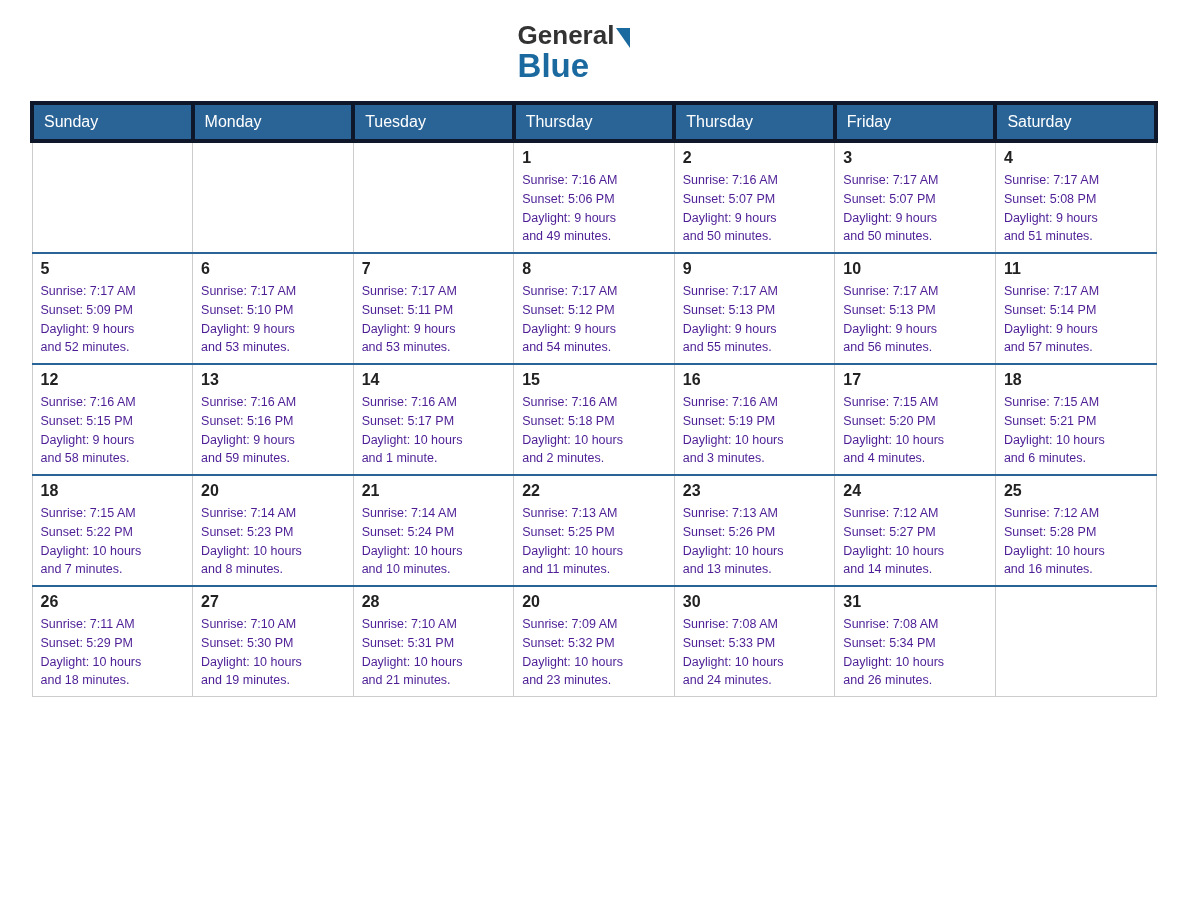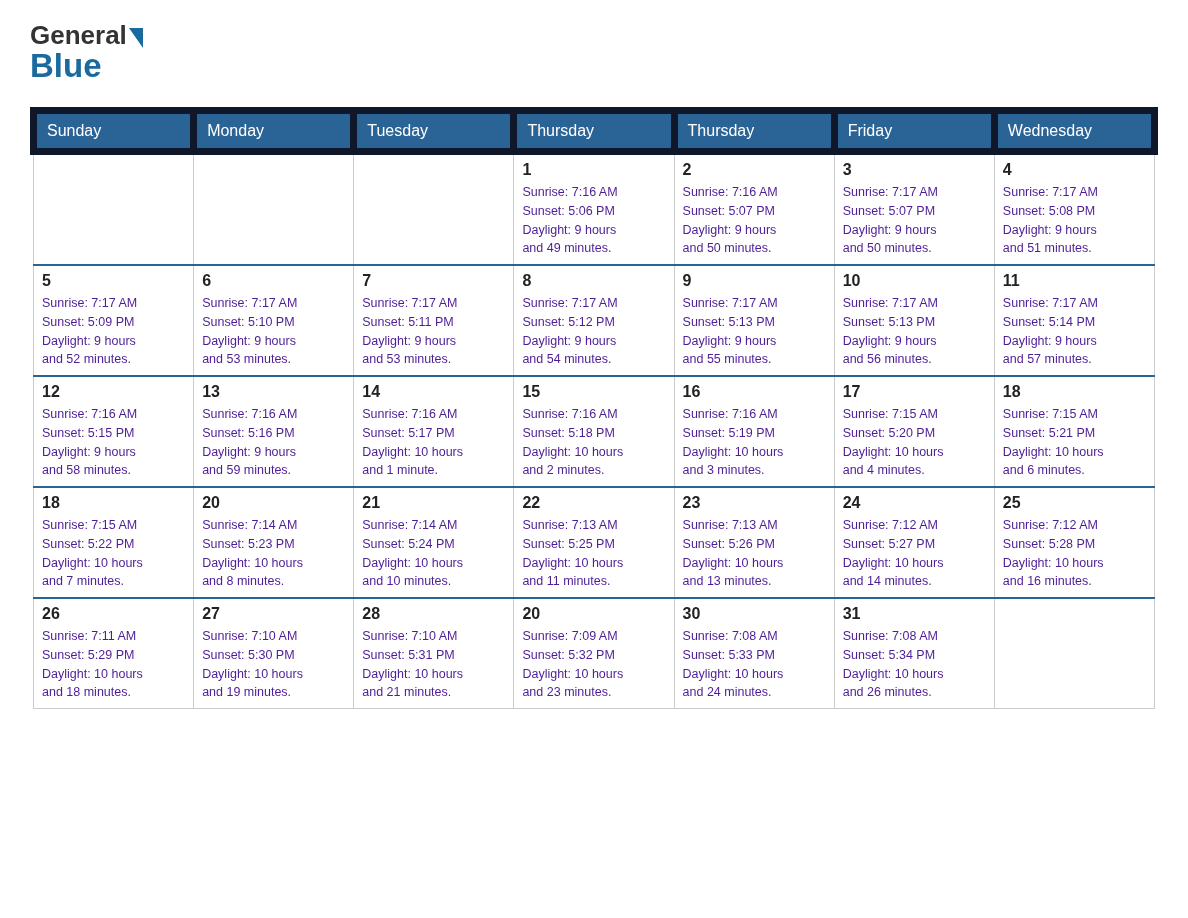--- a/index.html
+++ b/index.html
@@ -5,23 +5,23 @@
     * { box-sizing: border-box; margin: 0; padding: 0; }
     body {
       font-family: Arial, Helvetica, sans-serif;
       background: #fff;
       padding: 20px 30px;
       width: 1188px;
       min-height: 918px;
     }
     .header {
       display: flex;
-      justify-content: flex-start;
+      justify-content: center;
       align-items: flex-start;
-      margin-bottom: 22px;
+      margin-bottom: 16px;
       gap: 40px;
     }
     .logo {
       display: flex;
       flex-direction: column;
       align-items: flex-start;
     }
     .logo-top {
       display: flex;
       align-items: center;
@@ -65,21 +65,21 @@
       border-collapse: collapse;
       border: 1px solid #ccc;
     }
     .calendar th {
       background-color: #2a6496;
       color: #fff;
       padding: 8px 10px;
       font-size: 16px;
       font-weight: normal;
       text-align: left;
-      border: 7px solid #0f172a;
+      border: 4px solid #0f172a;
     }
     .calendar td {
       border: 1px solid #ccc;
       vertical-align: top;
       padding: 6px 8px;
       width: calc(100% / 7);
       min-height: 100px;
     }
     .day-number {
       font-size: 16px;
@@ -115,21 +115,21 @@
 
 <table class="calendar">
   <thead>
     <tr>
     <th>Sunday</th>
         <th>Monday</th>
         <th>Tuesday</th>
         <th>Thursday</th>
         <th>Thursday</th>
         <th>Friday</th>
-        <th>Wednesday</th>
+        <th>Saturday</th>
       </tr>
   </thead>
   <tbody id="calendar-body">
   <tr>
         <td class="empty-cell"></td>
         <td class="empty-cell"></td>
         <td class="empty-cell"></td>
         <td>
           <div class="day-number">1</div>
           <div class="day-info" style="white-space: pre-line;">Sunrise: 7:16 AM

